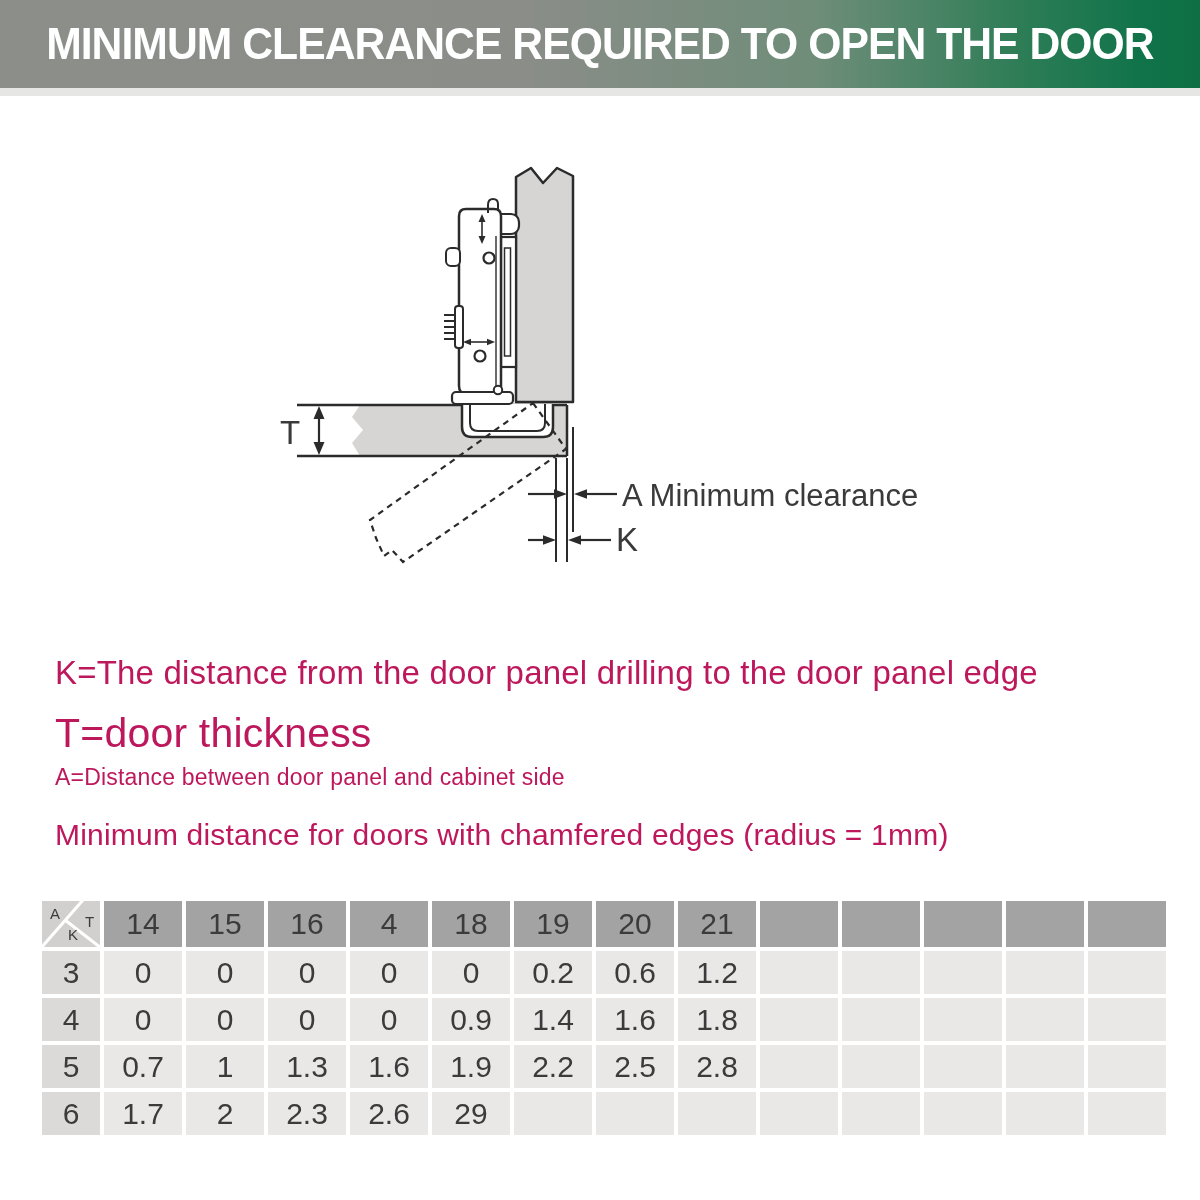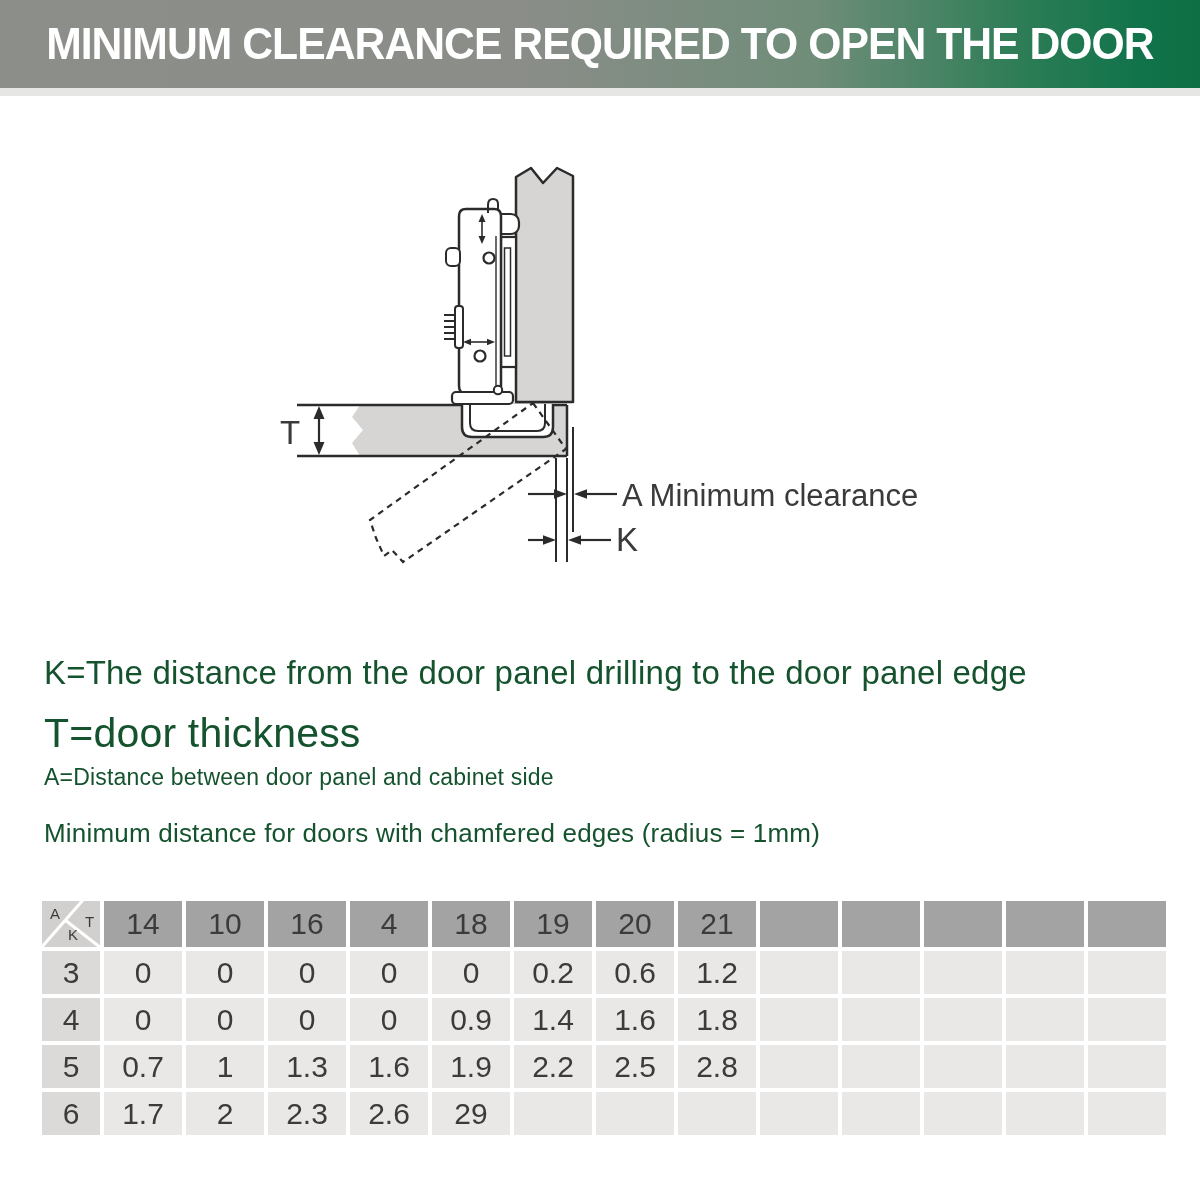--- a/index.html
+++ b/index.html
@@ -12,25 +12,25 @@
           display:flex;align-items:center;justify-content:center;}
   .banner-title{color:#ffffff;font-size:44px;font-weight:bold;letter-spacing:-1px;
                 transform:scaleX(0.97);white-space:nowrap;}
   .banner-strip{position:absolute;left:0;top:88px;width:1200px;height:8px;background:#e6e7e4;}
 
   
   .diagram-svg{position:absolute;left:0;top:0;width:1200px;height:620px;}
   .diagram-svg text{fill:#3a3a3a;}
 
   
-  .def{position:absolute;left:44px;white-space:nowrap;color:#14532d;letter-spacing:0.2px;}
+  .def{position:absolute;left:55px;white-space:nowrap;color:#be185d;letter-spacing:0.2px;}
   .def-k{top:654px;font-size:33px;}
   .def-t{top:710px;font-size:41px;}
   .def-a{top:764px;font-size:23px;}
-  .def-note{top:818px;font-size:26px;}
+  .def-note{top:818px;font-size:30px;}
 
   
   .spec-table{position:absolute;left:42px;top:901px;
               display:grid;
               grid-template-columns:58px repeat(13,78px);
               grid-template-rows:46px repeat(4,43px);
               gap:4px;}
   .cell{display:flex;align-items:center;justify-content:center;
         font-size:30px;color:#3b3b3b;}
   .cell.head{background:#a3a3a3;}
@@ -148,21 +148,21 @@
     <svg width="58" height="46" viewBox="0 0 58 46">
       <path d="M-1,47 L41,-1" stroke="#ffffff" stroke-width="3" fill="none"></path>
       <path d="M23,19 L59,47" stroke="#ffffff" stroke-width="3" fill="none"></path>
     </svg>
     <span class="c-a">A</span>
     <span class="c-t">T</span>
     <span class="c-k">K</span>
   </div>
 
 <div class="cell head">14</div>
-    <div class="cell head">10</div>
+    <div class="cell head">15</div>
     <div class="cell head">16</div>
     <div class="cell head">4</div>
     <div class="cell head">18</div>
     <div class="cell head">19</div>
     <div class="cell head">20</div>
     <div class="cell head">21</div>
     <div class="cell head"></div>
     <div class="cell head"></div>
     <div class="cell head"></div>
     <div class="cell head"></div>

